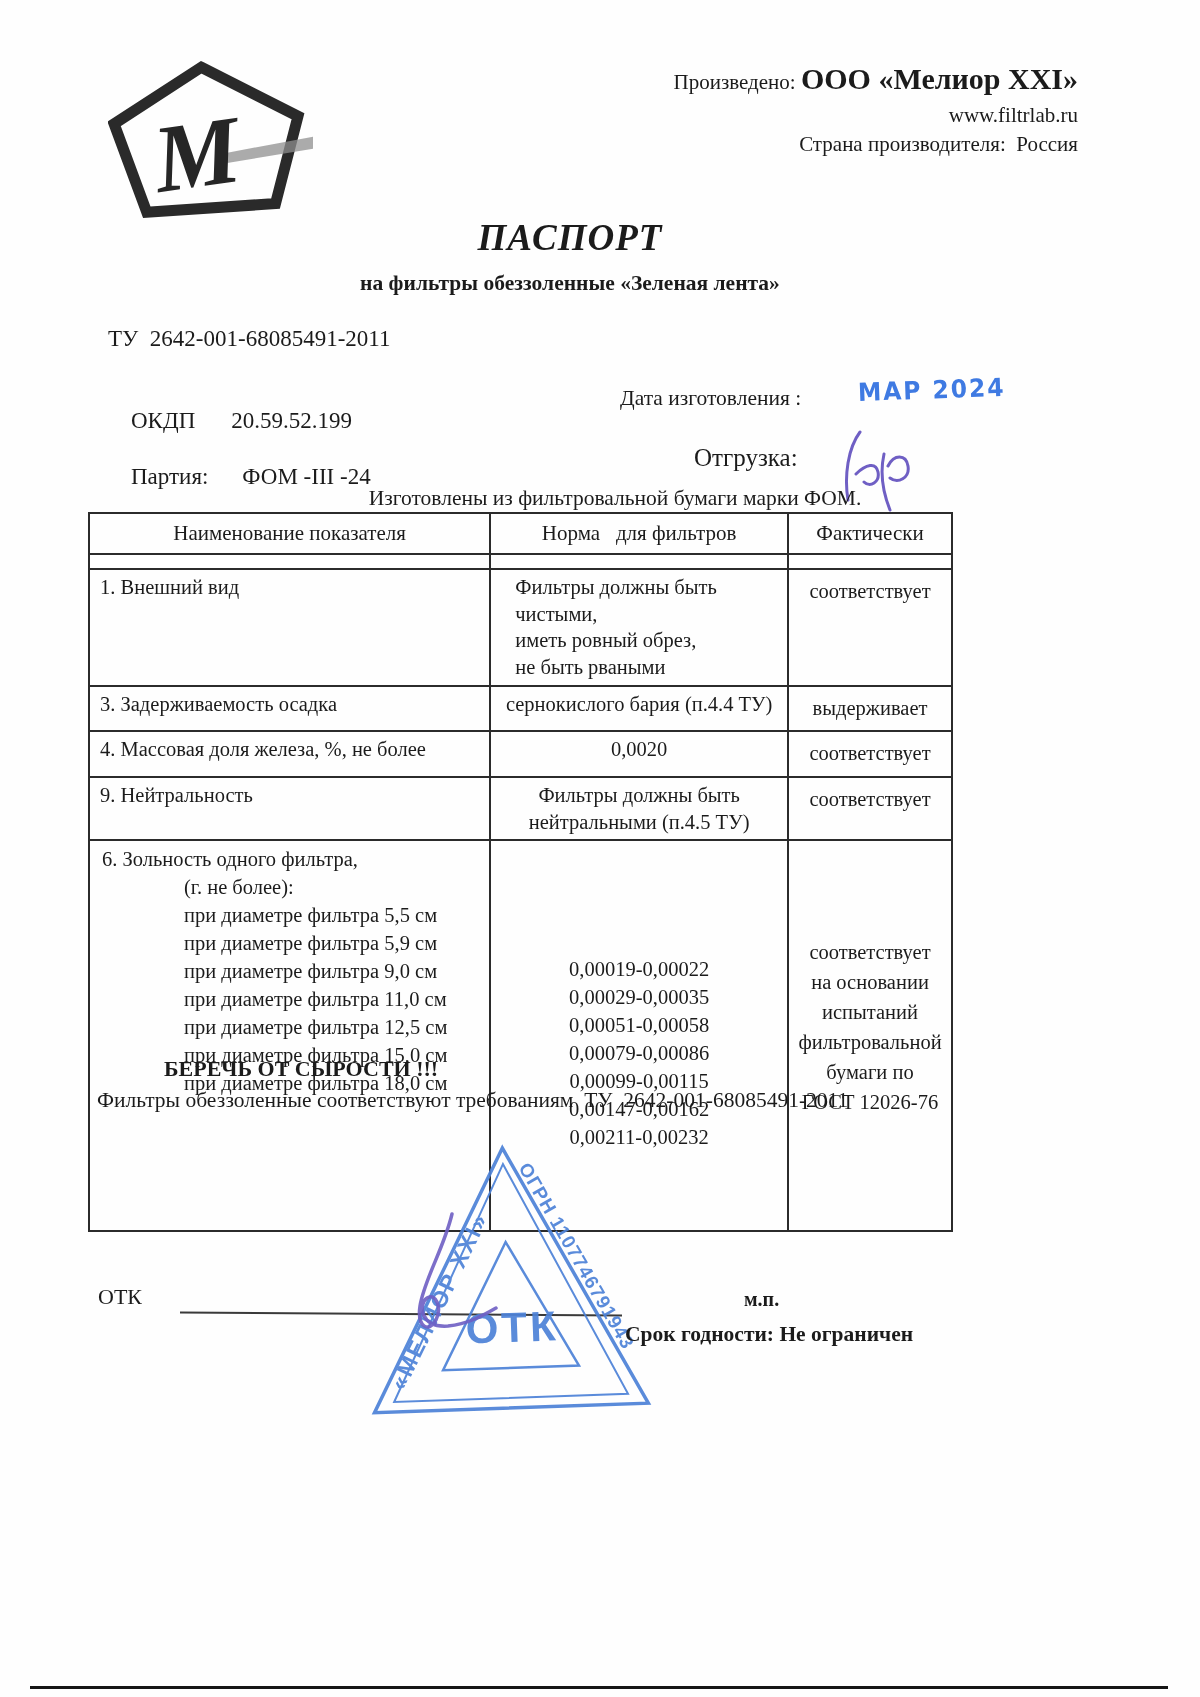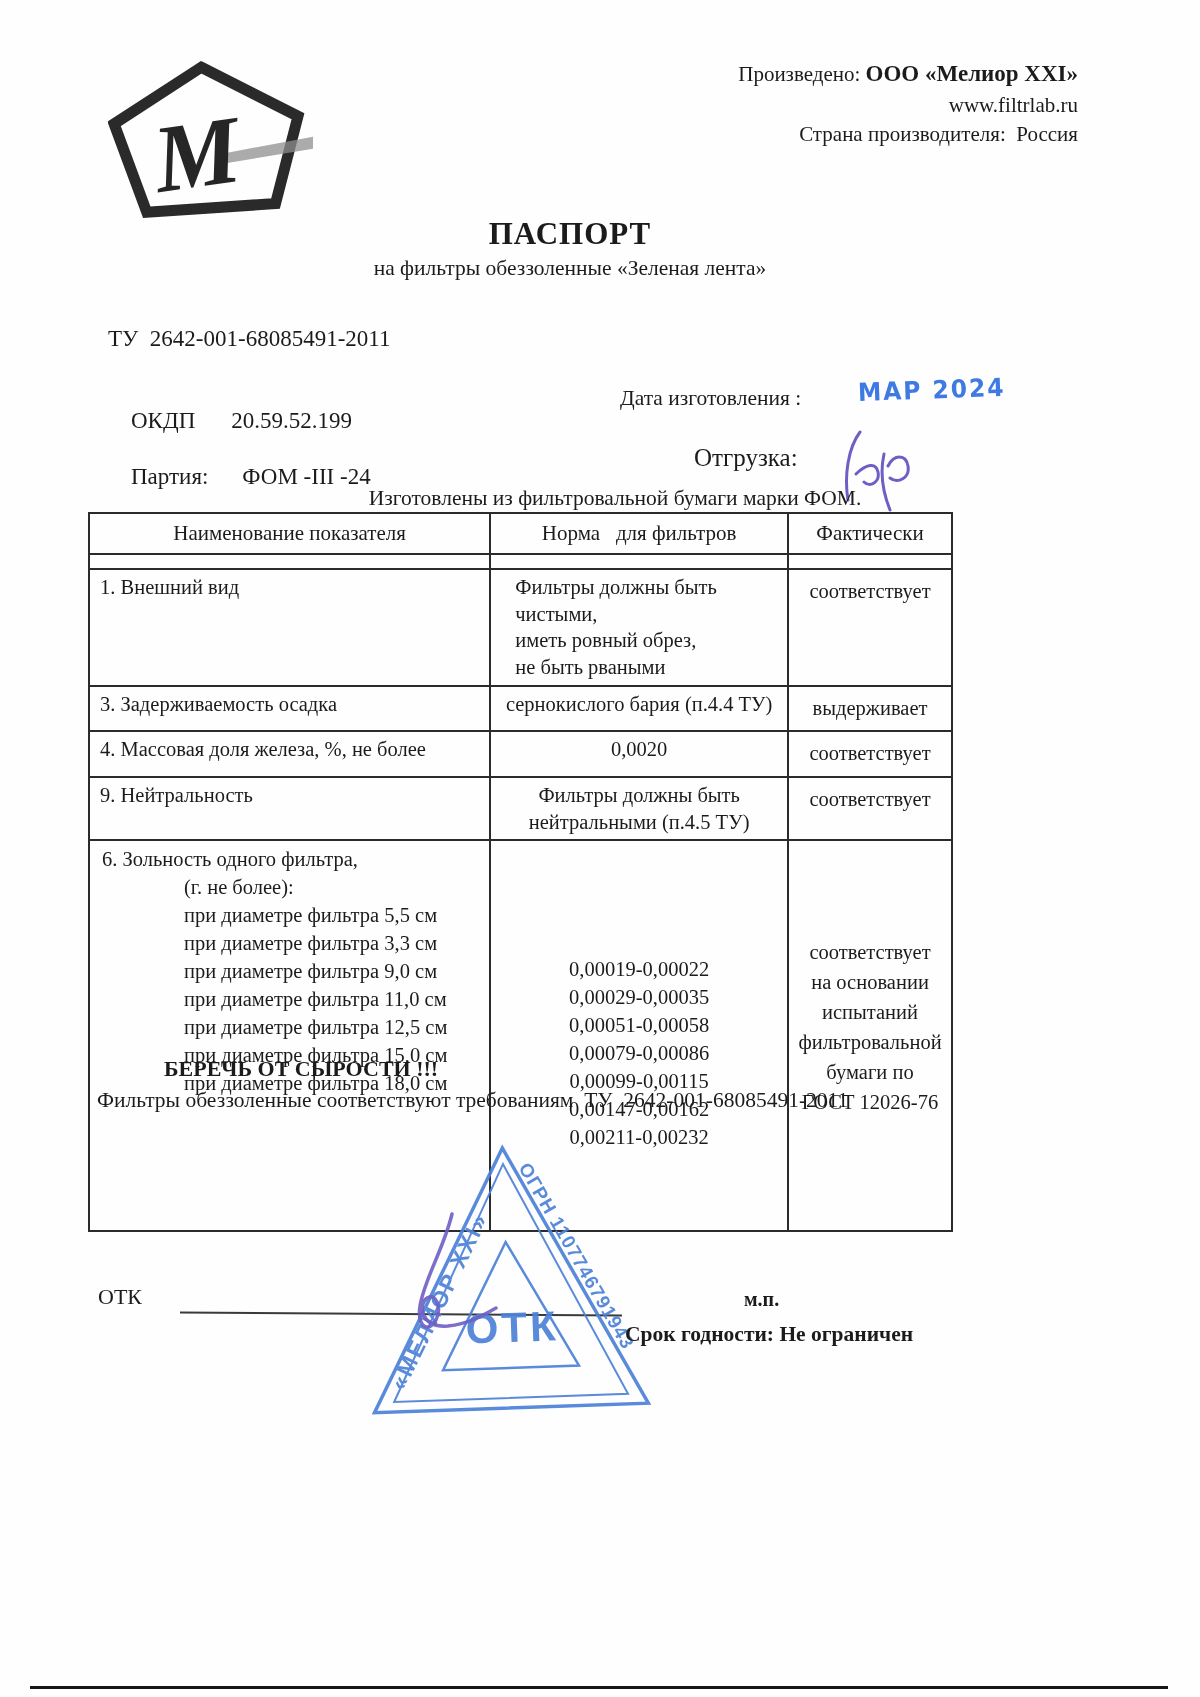--- a/index.html
+++ b/index.html
@@ -5,30 +5,30 @@
   html,body{margin:0;padding:0;background:#e8e8e8;}
   .page{
     position:relative;width:1200px;height:1697px;margin:0 auto;
     background:#fefefe;overflow:hidden;
     font-family:"Liberation Serif", serif;color:#1b1b1b;
   }
   .abs{position:absolute;}
 
   
   .hdr-block{right:122px;top:58px;text-align:right;font-size:21px;line-height:1.42;}
-  .hdr-producer{font-size:23px;font-weight:bold;}
+  .hdr-producer{font-size:30px;font-weight:bold;}
   .hdr-line{white-space:pre-wrap;}
 
   
   .logo{left:108px;top:58px;}
 
   
   .title-block{left:0;right:60px;top:216px;text-align:center;}
-  .title-main{font-size:31px;font-weight:bold;letter-spacing:1px;}
-  .title-sub{font-size:21.5px;margin-top:4px;}
+  .title-main{font-size:37px;font-weight:bold;letter-spacing:1px;font-style:italic;}
+  .title-sub{font-size:21.5px;margin-top:12px;font-weight:bold;}
 
   
   .fline{font-size:23px;white-space:pre-wrap;}
   .f-tu{left:108px;top:326px;}
   .f-okdp{left:108px;top:382px;}
   .f-okdp .val{margin-left:36px;}
   .f-date{left:620px;top:386px;font-size:21.5px;}
   .date-stamp{
     left:858px;top:378px;font-family:"DejaVu Sans", sans-serif;font-weight:bold;
     font-size:25px;letter-spacing:2px;color:var(--date-blue,#2f6fe0);
@@ -157,21 +157,21 @@
       <td class="c-norm center">Фильтры должны быть
 нейтральными (п.4.5 ТУ)</td>
       <td class="c-act">соответствует</td>
     </tr>
     <tr>
       <td class="c-name c-ashname">
         <div class="ash-head1">6. Зольность одного фильтра,</div>
         <div class="ash-head2">(г. не более):</div>
         <div>
               <div class="ash-name">при диаметре фильтра 5,5 см</div>
-              <div class="ash-name">при диаметре фильтра 3,3 см</div>
+              <div class="ash-name">при диаметре фильтра 5,9 см</div>
               <div class="ash-name">при диаметре фильтра 9,0 см</div>
               <div class="ash-name">при диаметре фильтра 11,0 см</div>
               <div class="ash-name">при диаметре фильтра 12,5 см</div>
               <div class="ash-name">при диаметре фильтра 15,0 см</div>
               <div class="ash-name">при диаметре фильтра 18,0 см</div>
             </div>
       </td>
       <td class="c-norm c-ashnorm">
         <div><div class="ash-norm">0,00019-0,00022</div><div class="ash-norm">0,00029-0,00035</div><div class="ash-norm">0,00051-0,00058</div><div class="ash-norm">0,00079-0,00086</div><div class="ash-norm">0,00099-0,00115</div><div class="ash-norm">0,00147-0,00162</div><div class="ash-norm">0,00211-0,00232</div></div>
       </td>

